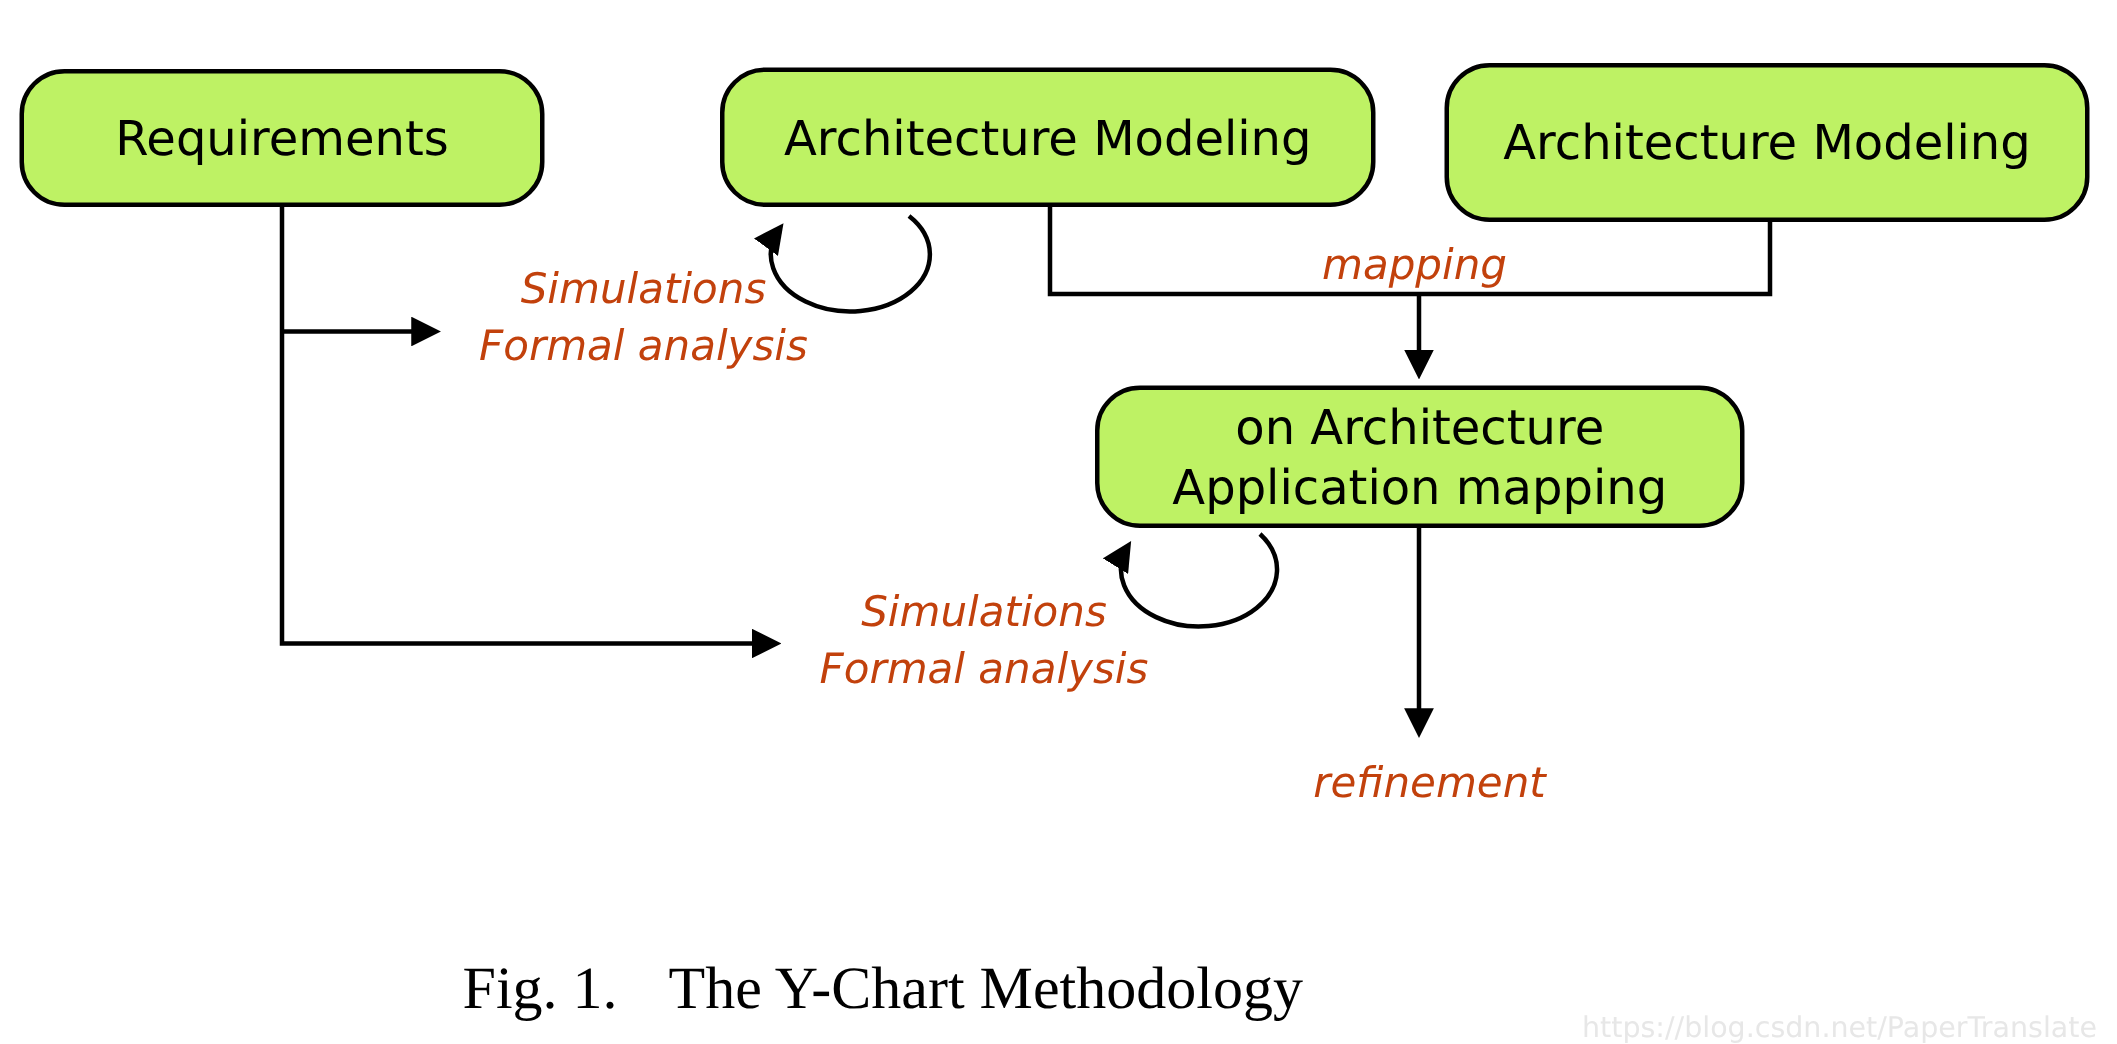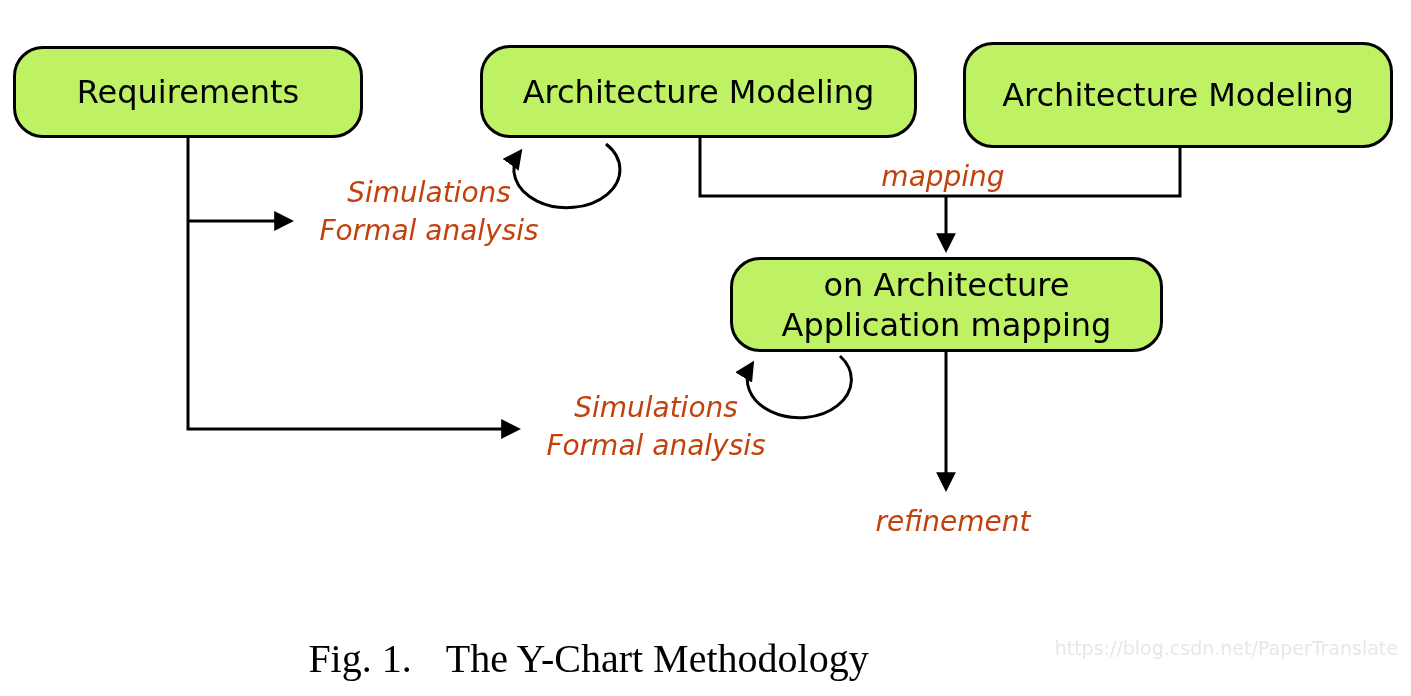--- a/index.html
+++ b/index.html
@@ -53,21 +53,21 @@
     left: 0; top: 635px;
     width: 1177px;
     text-align: center;
     font-family: "Liberation Serif", serif;
     font-size: 40px;
     color: #000000;
   }
   #caption .fig-label { margin-right: 34px; }
   #watermark {
     position: absolute;
-    right: 13px; top: 637px;
+    right: 13px; top: 674px;
     font-size: 19px;
     color: #e7e7e7;
     font-family: "DejaVu Sans", sans-serif;
     white-space: nowrap;
   }
 </style>
 </head>
 <body>
 
 <div id="stage">

